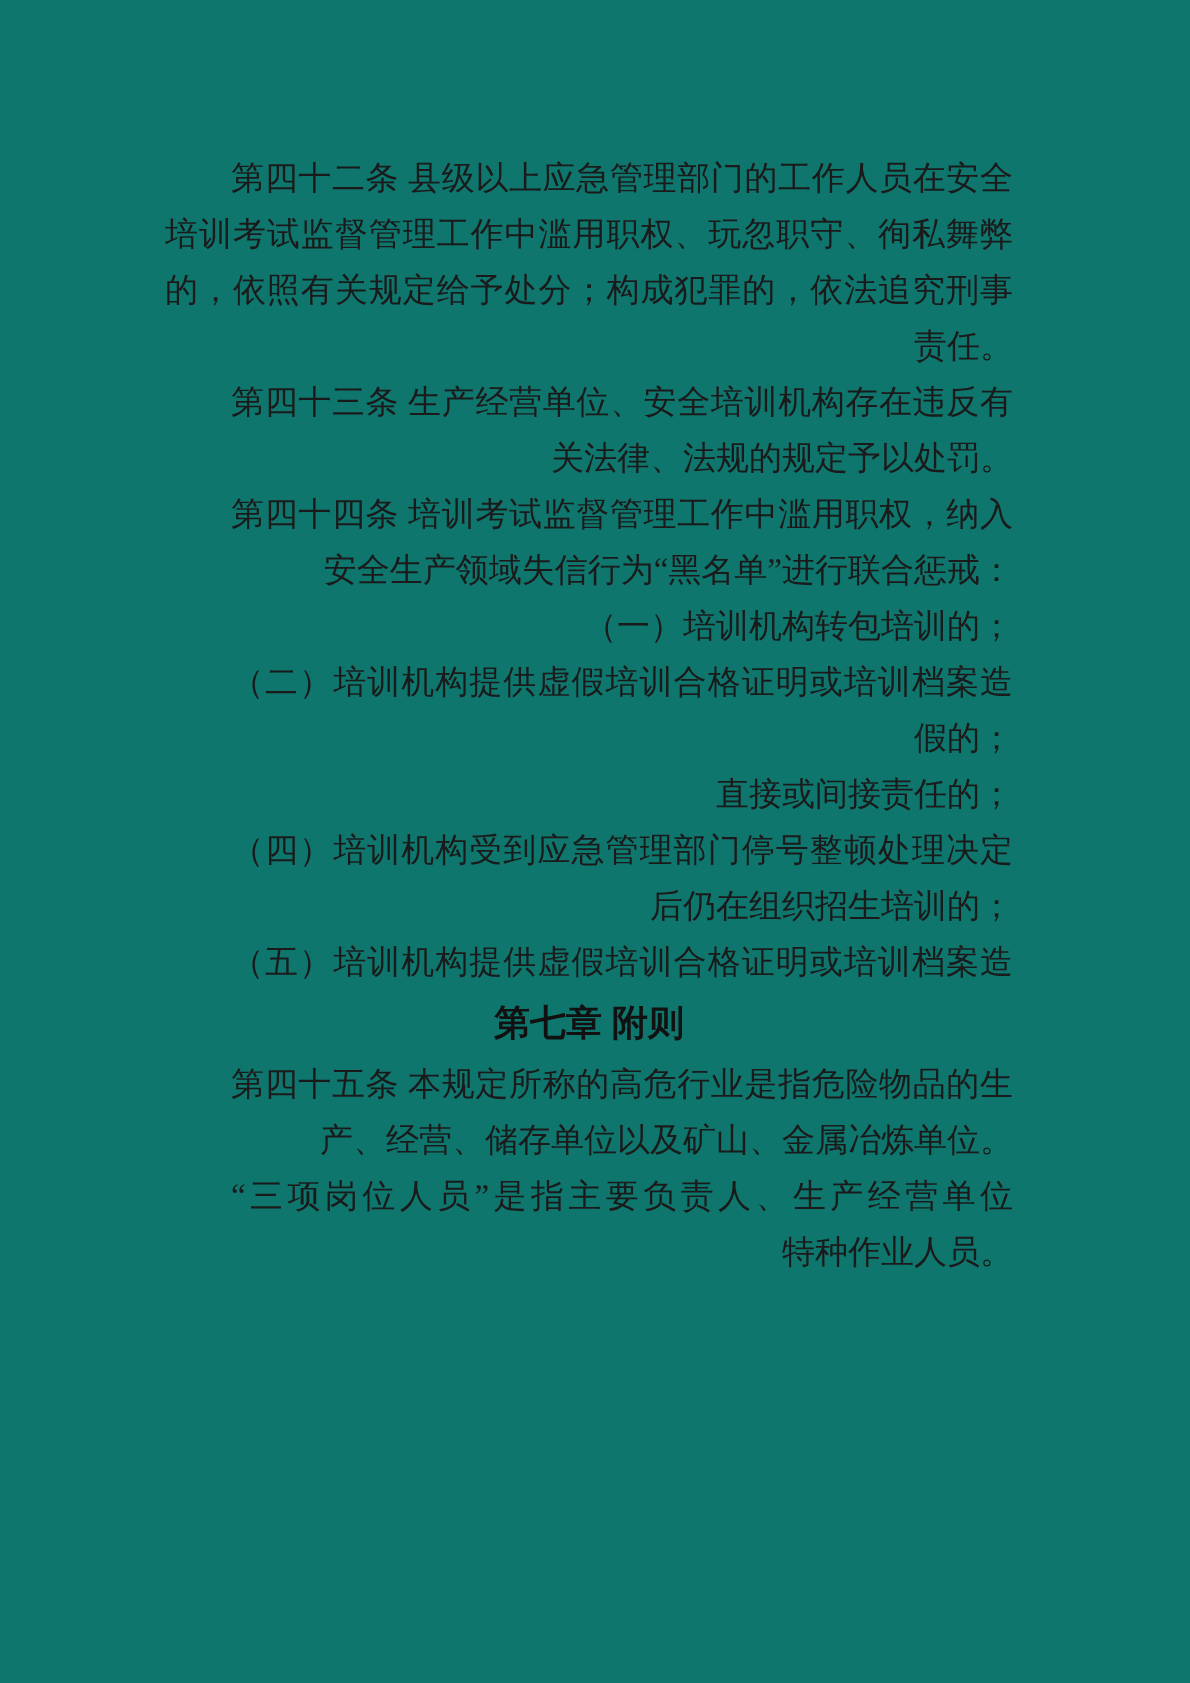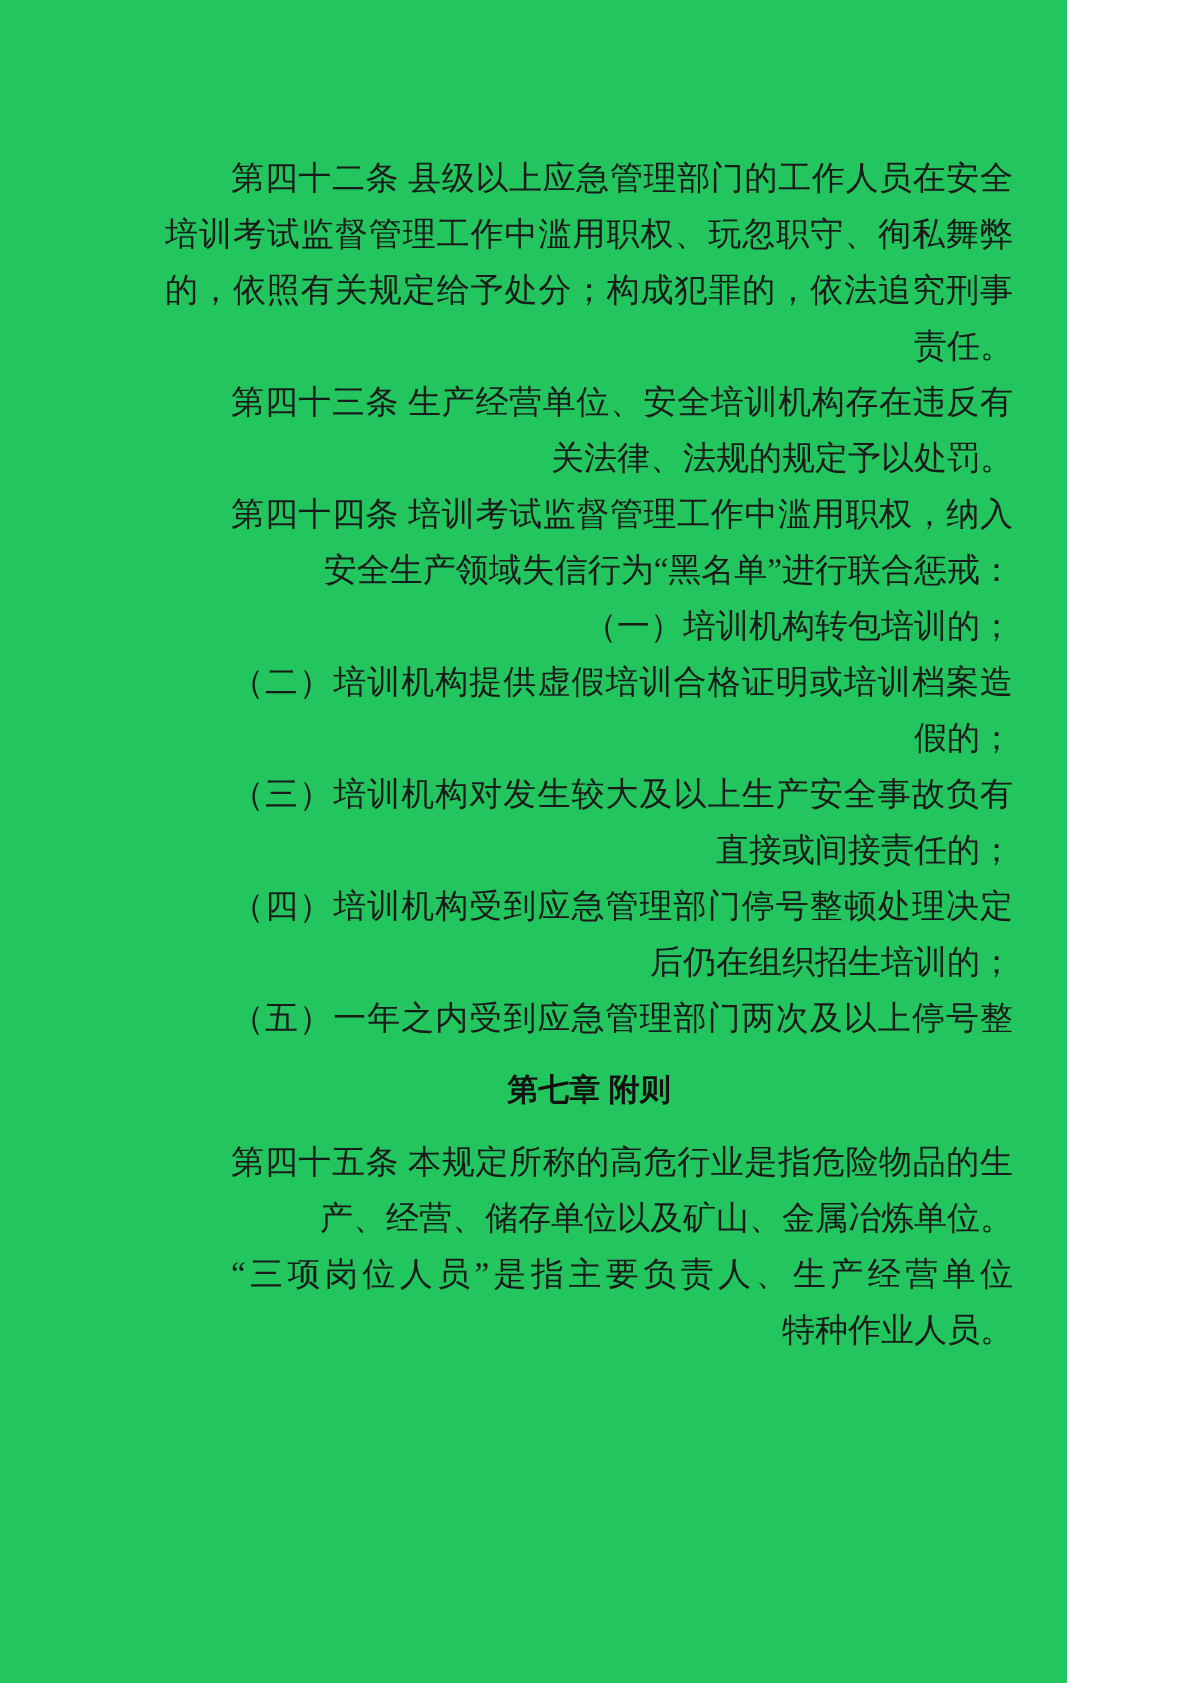--- a/index.html
+++ b/index.html
@@ -7,23 +7,23 @@
     padding: 0;
   }
   body {
     width: 1190px;
     height: 1683px;
     background: #ffffff;
     overflow: hidden;
   }
   .page {
     position: relative;
-    width: 1067px;
+    width: 1190px;
     height: 1683px;
-    background: #22c55e;
+    background: #0f766e;
   }
   .text-block {
     position: absolute;
     left: 165px;
     top: 150px;
     width: 848px;
     font-family: "Liberation Serif", "DejaVu Serif", serif;
     font-size: 33px;
     line-height: 56px;
     color: #1a1a1a;
@@ -35,26 +35,26 @@
   }
   .ln.indent {
     text-indent: 66px;
   }
   .ln.fill {
     text-align: justify;
     text-align-last: justify;
     text-justify: inter-character;
   }
   .chapter-heading {
-    margin: 16px;
+    margin: 5px;
     padding: 0;
     text-align: center;
     font-family: "Liberation Sans", "DejaVu Sans", sans-serif;
     font-weight: 700;
-    font-size: 31px;
+    font-size: 36px;
     line-height: 56px;
     color: #111111;
   }
 </style>
 </head>
 <body style="background: rgb(255, 255, 255);">
 
 <div class="page">
   <div class="text-block" style="color: rgb(26, 26, 26);">
 
@@ -78,31 +78,30 @@
     <div>
       <p class="ln indent">（一）培训机构转包培训的；</p>
     </div>
 
     <div>
       <p class="ln indent fill">（二）培训机构提供虚假培训合格证明或培训档案造</p>
       <p class="ln">假的；</p>
     </div>
 
     <div>
-      <p class="ln indent fill">（三）培训机构对发生较大及以上生产安全事故负有</p>
       <p class="ln">直接或间接责任的；</p>
     </div>
 
     <div>
       <p class="ln indent fill">（四）培训机构受到应急管理部门停号整顿处理决定</p>
       <p class="ln">后仍在组织招生培训的；</p>
     </div>
 
     <div>
-      <p class="ln indent fill">（五）一年之内受到应急管理部门两次及以上停号整</p>
+      <p class="ln indent fill">（五）培训机构提供虚假培训合格证明或培训档案造</p>
     </div>
 
     <h2 class="chapter-heading">第七章 附则</h2>
 
     <div>
       <p class="ln indent fill">第四十五条 本规定所称的高危行业是指危险物品的生</p>
       <p class="ln">产、经营、储存单位以及矿山、金属冶炼单位。</p>
     </div>
 
     <div>

